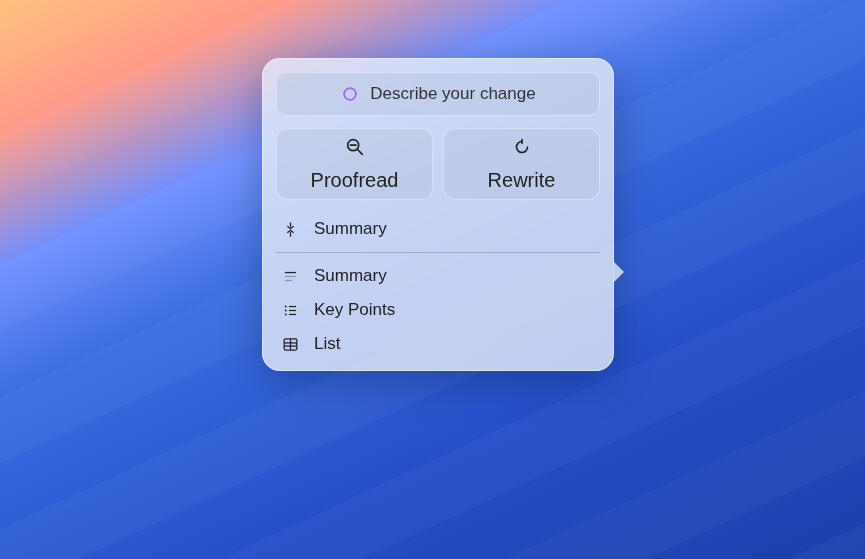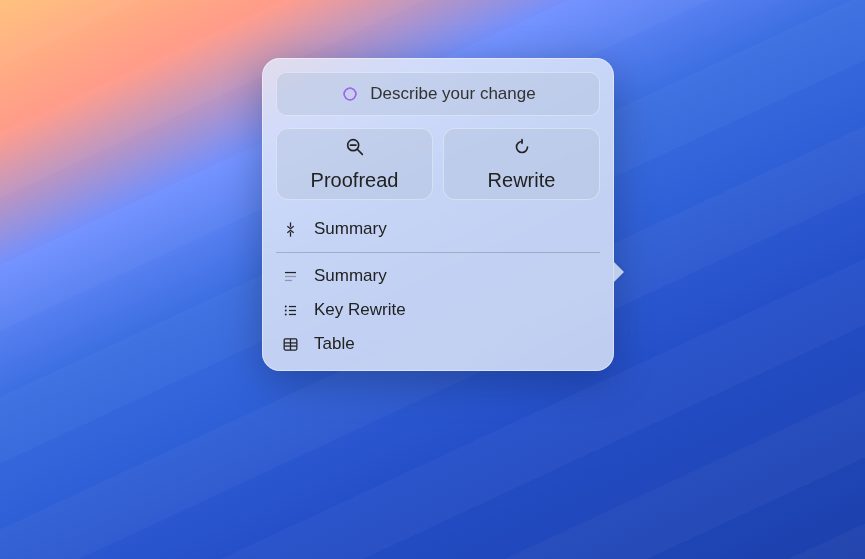--- a/index.html
+++ b/index.html
@@ -180,28 +180,28 @@
       <span class="ic">
         <svg viewBox="0 0 24 24">
             <circle cx="6" cy="7" r="1.2" fill="#222" stroke="none"></circle>
             <line x1="10" y1="7" x2="19" y2="7"></line>
             <circle cx="6" cy="12" r="1.2" fill="#222" stroke="none"></circle>
             <line x1="10" y1="12" x2="19" y2="12"></line>
             <circle cx="6" cy="17" r="1.2" fill="#222" stroke="none"></circle>
             <line x1="10" y1="17" x2="19" y2="17"></line>
           </svg>
       </span>
-      <span>Key Rewrite</span>
+      <span>Key Points</span>
     </div>
     <div class="item">
       <span class="ic">
         <svg viewBox="0 0 24 24">
             <rect x="4" y="5" width="16" height="14" rx="1.5"></rect>
             <line x1="4" y1="10" x2="20" y2="10"></line>
             <line x1="4" y1="14" x2="20" y2="14"></line>
             <line x1="12" y1="5" x2="12" y2="19"></line>
           </svg>
       </span>
-      <span>Table</span>
+      <span>List</span>
     </div>
   </div>
 
 </div>
 
 </body></html>

